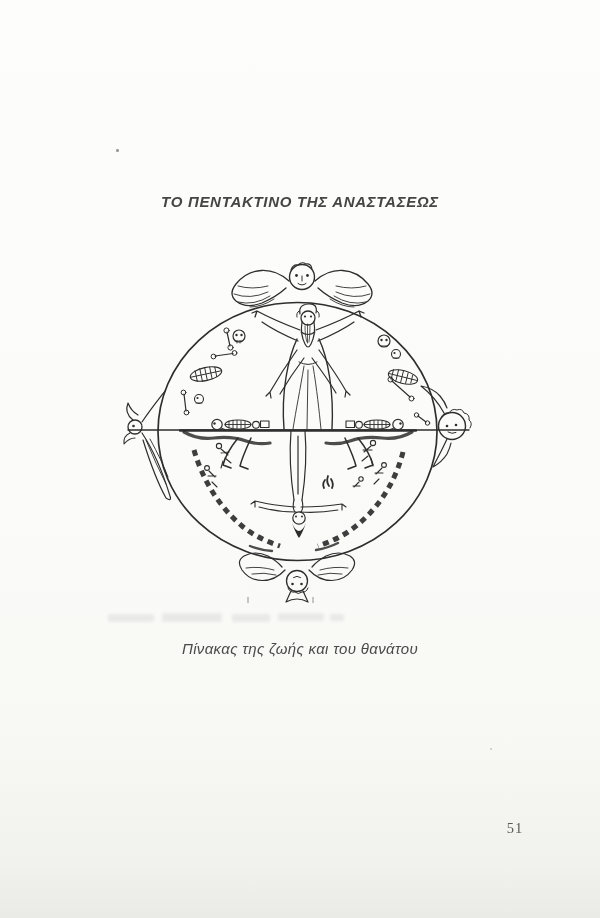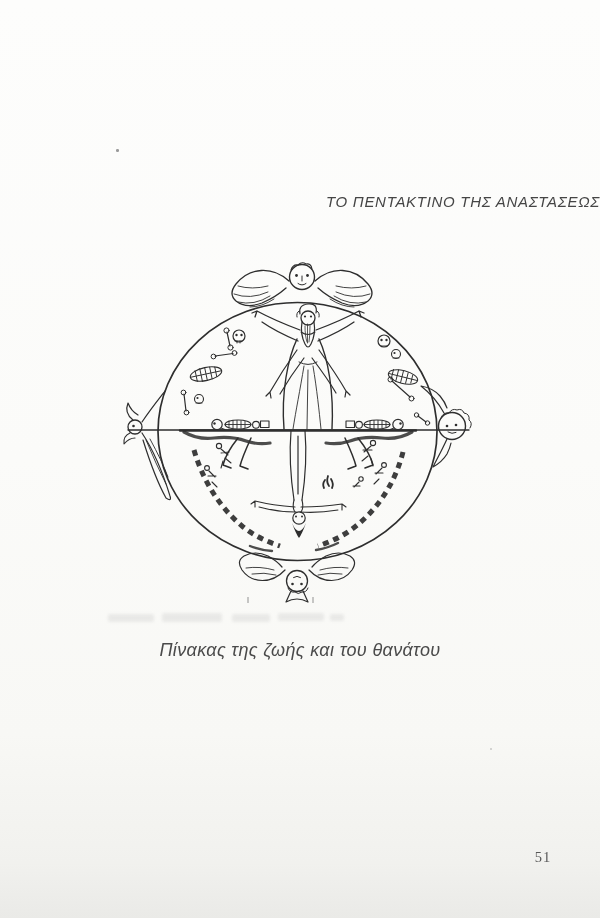--- a/index.html
+++ b/index.html
@@ -4,33 +4,33 @@
 <style>
   html,body { margin:0; padding:0; background:#dddddb; }
   .page {
     position:relative; width:600px; height:918px; margin:0 auto;
     background:linear-gradient(180deg,#fdfdfc 0%,#fbfbf9 50%,#f8f8f5 80%,#f1f1ee 94%,#eaeae7 100%);
     overflow:hidden;
     font-family:"Liberation Sans", sans-serif;
   }
   .title {
     position:absolute; top:193px; left:0; width:100%;
-    text-align:right; font-style:italic; font-weight:400;
+    text-align:center; font-style:italic; font-weight:700;
     font-size:15px; letter-spacing:.7px; color:#454545; margin:0;
   }
   .emblem { position:absolute; left:120px; top:250px; width:360px; height:360px; }
   .caption {
     position:absolute; left:0; width:100%; text-align:center; margin:0;
-    font-style:italic; font-size:18px; letter-spacing:.35px; color:#4a4a4a;
+    font-style:italic; font-size:15px; letter-spacing:.35px; color:#4a4a4a;
   }
   .caption-1 { top:640px; }
   .caption-2 { top:676px; }
   .page-number {
-    position:absolute; left:526px; top:820px; width:34px; text-align:center;
-    font-family:"Liberation Serif", serif; font-size:14.5px; letter-spacing:1px; color:#585858;margin-top:29px;
+    position:absolute; left:498px; top:820px; width:34px; text-align:center;
+    font-family:"Liberation Serif", serif; font-size:14.5px; letter-spacing:1px; color:#585858;
   }
   .artifact-row { position:absolute; left:0; top:0; width:600px; height:918px; pointer-events:none; }
   .smudge { position:absolute; background:#8a8a8a; opacity:.14; filter:blur(1.4px); border-radius:2px; }
   .tick { position:absolute; background:#777; opacity:.4; width:1.5px; height:6px; }
   .speck { position:absolute; background:#9a9a9a; border-radius:50%; }
 </style>
 </head>
 <body>
 
 <div class="page">

